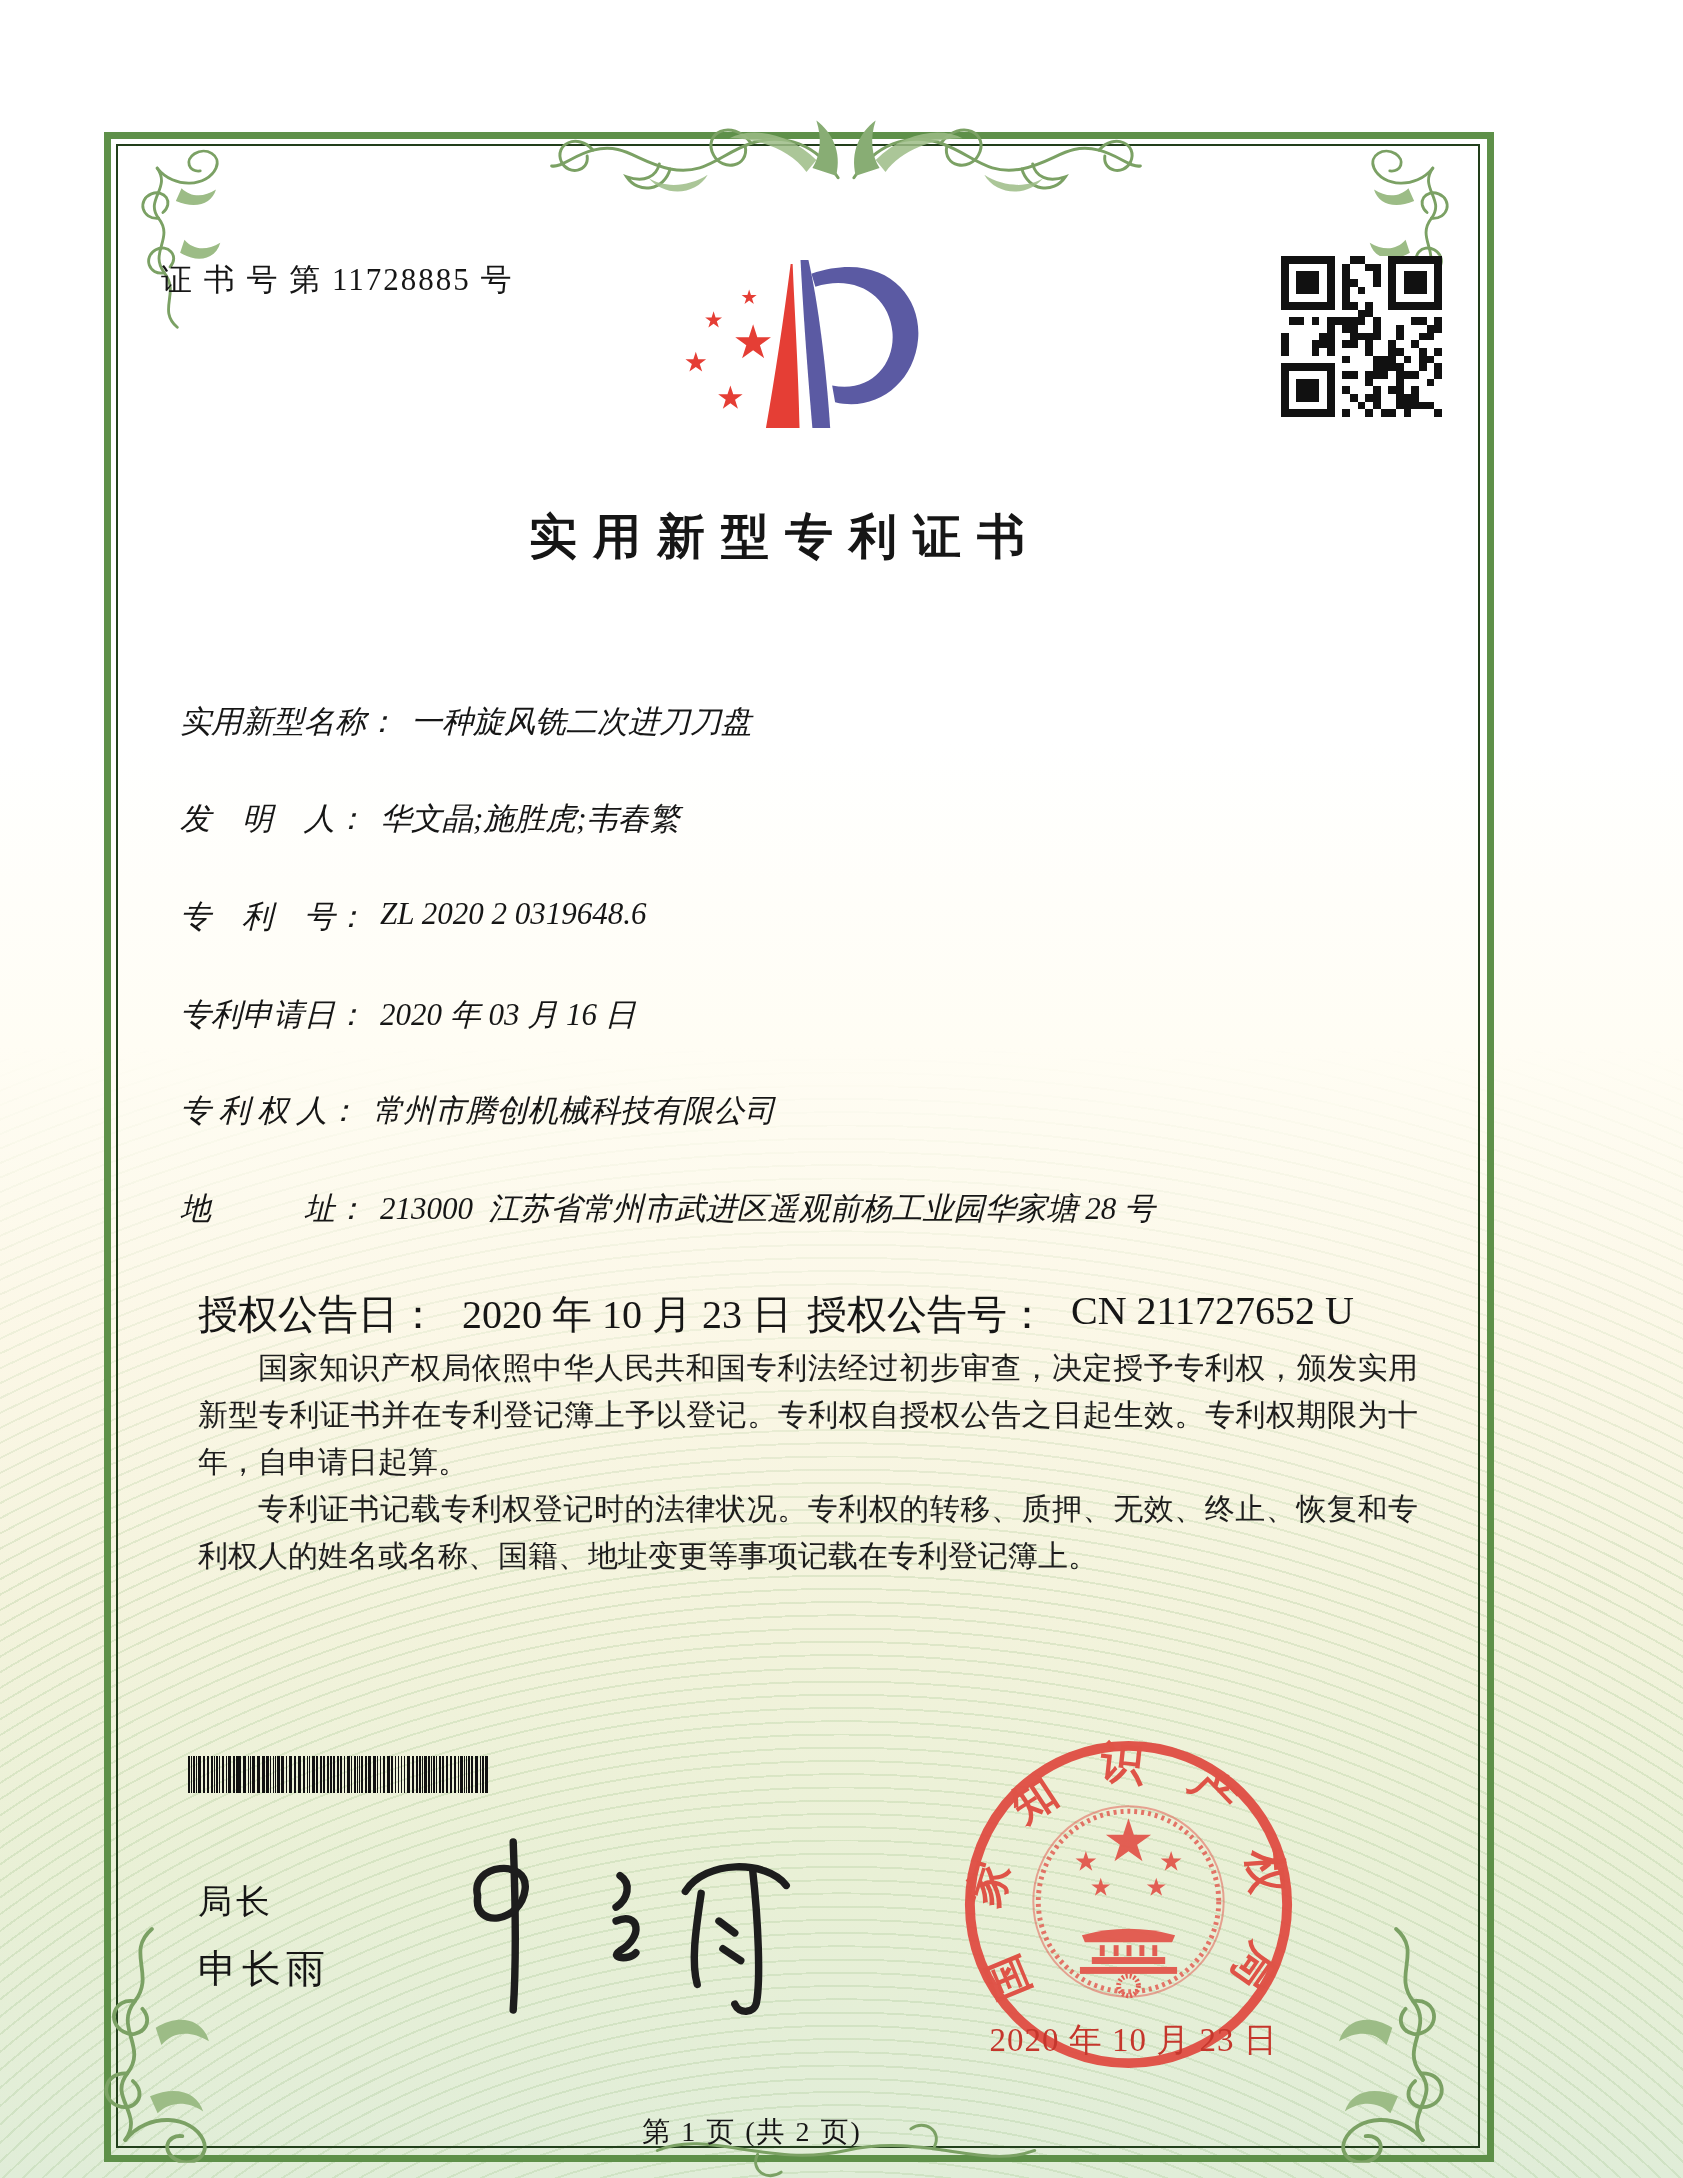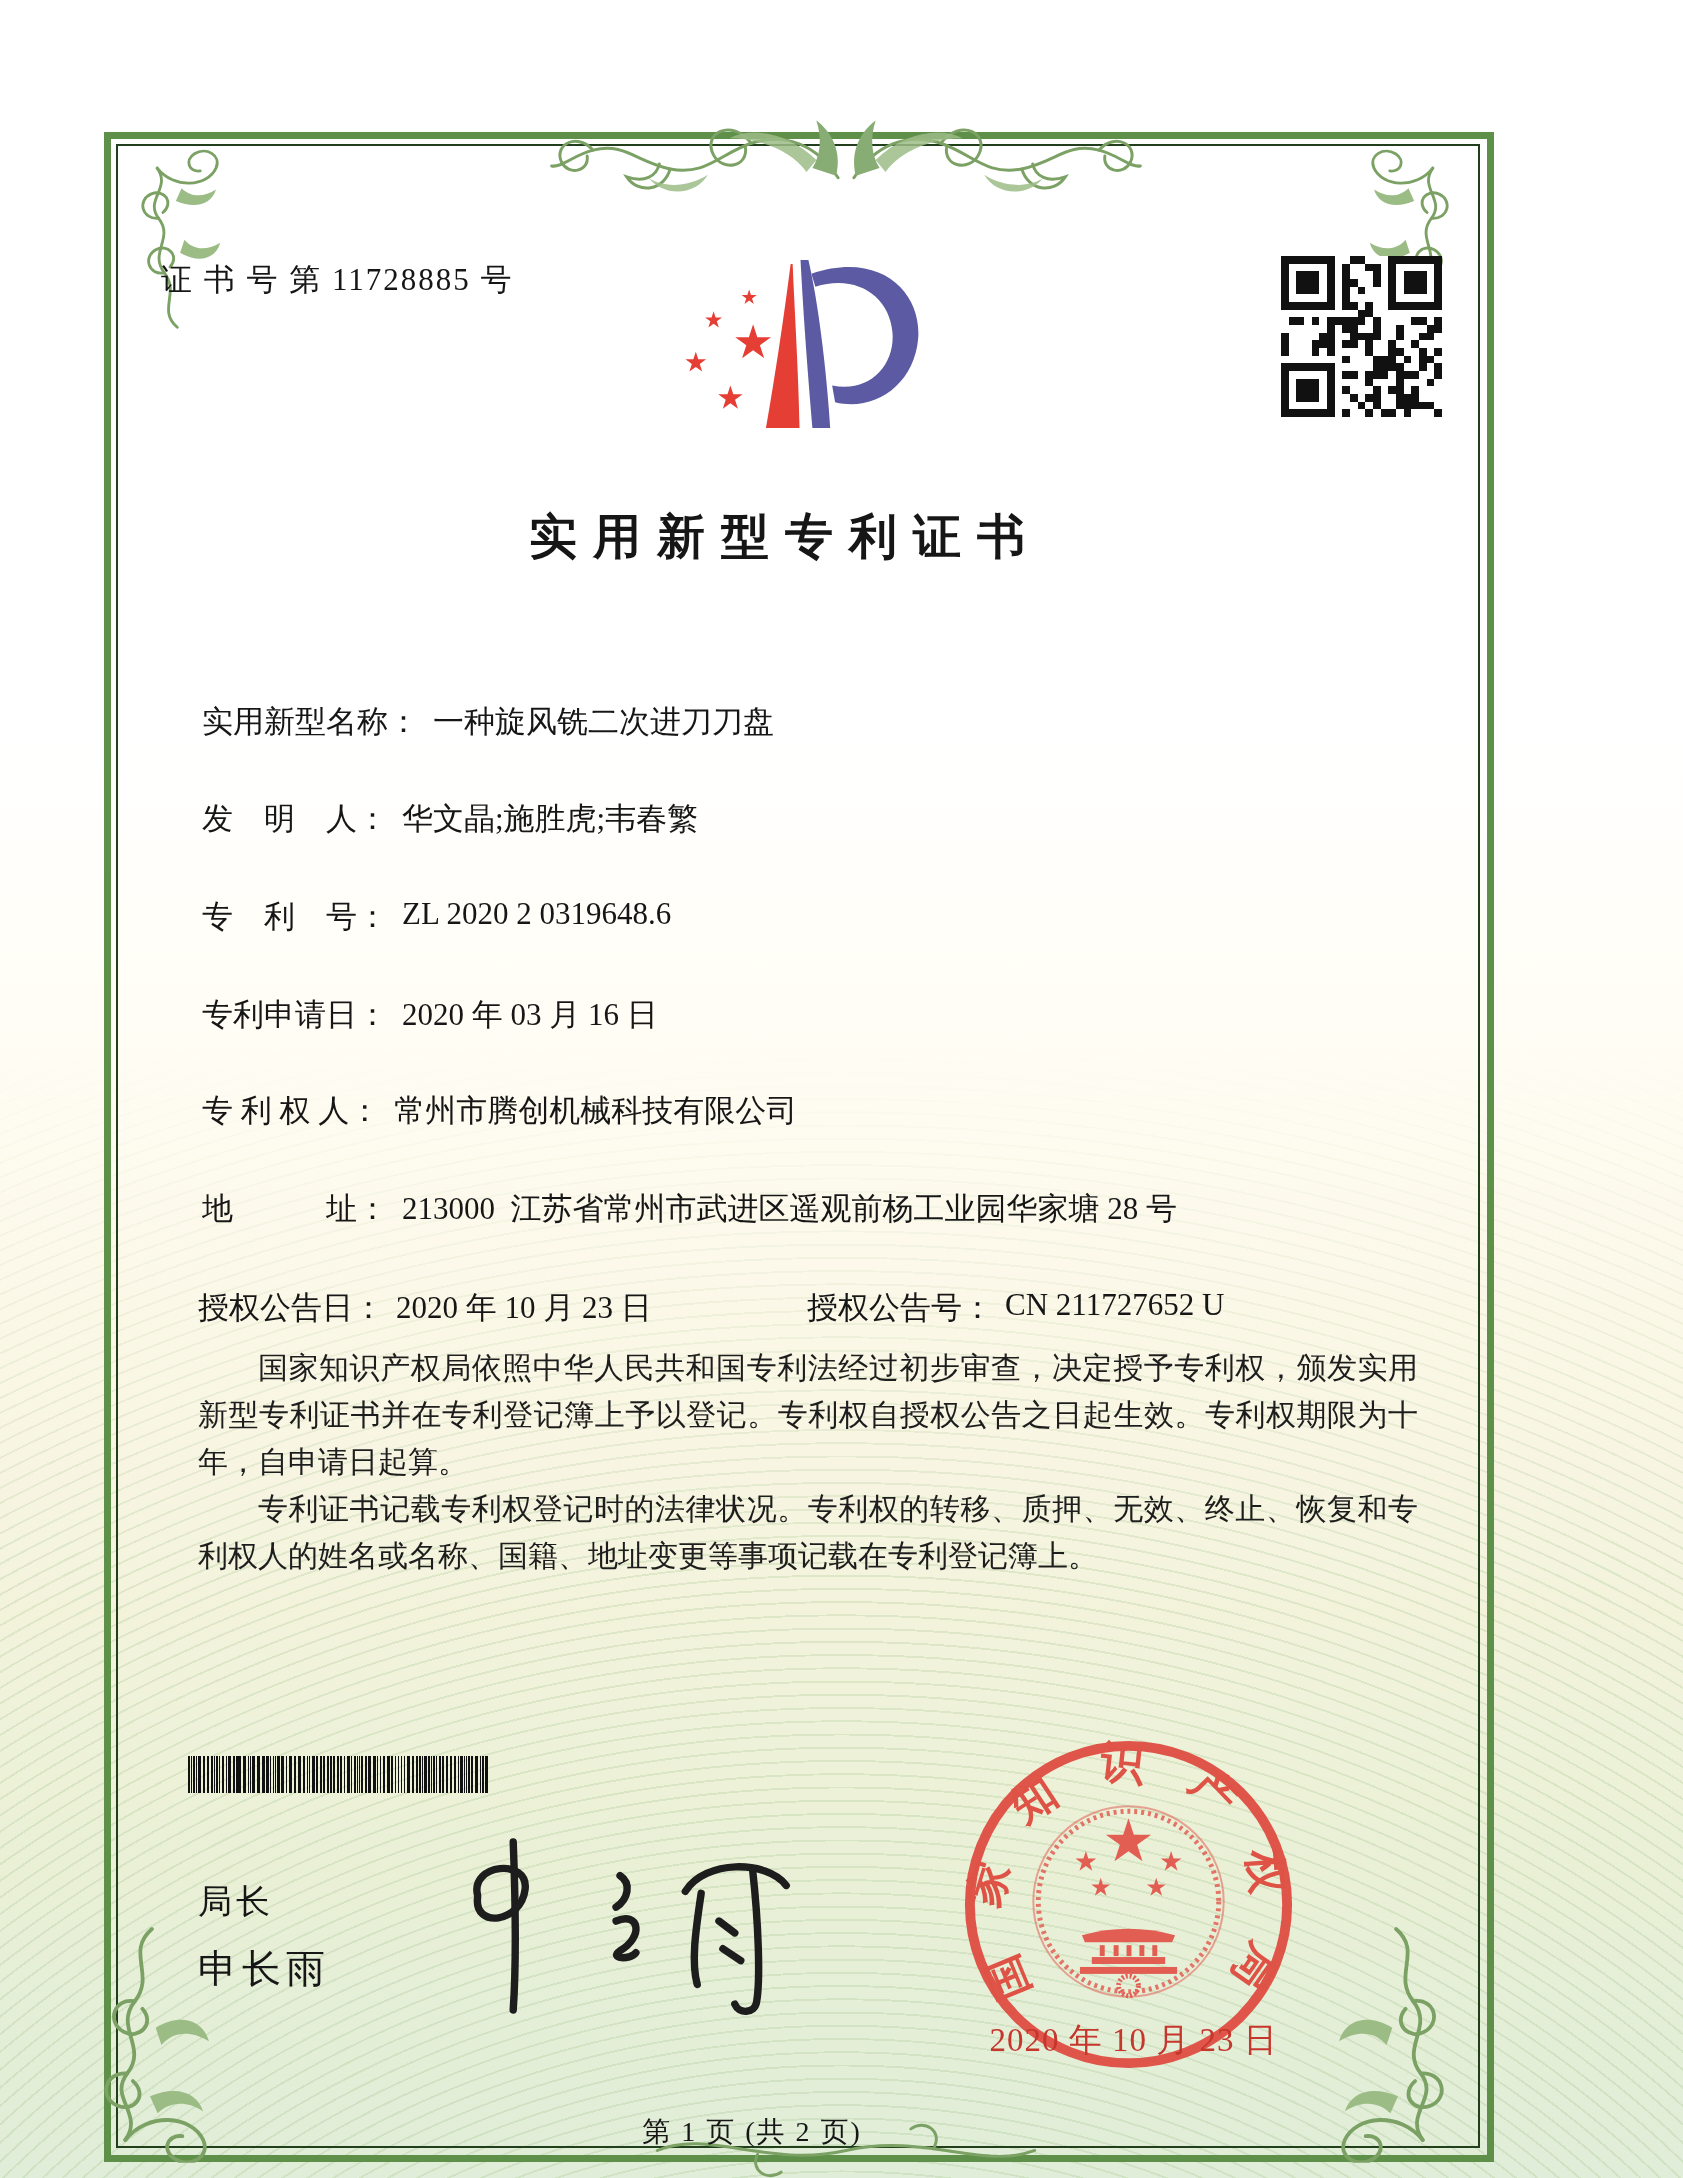--- a/index.html
+++ b/index.html
@@ -13,23 +13,23 @@
     position:absolute;inset:0;pointer-events:none;
     background:repeating-radial-gradient(130% 95% at 50% 135%, rgba(148,188,128,0.22) 0 2px, rgba(255,255,255,0) 2px 14px);
     -webkit-mask-image:linear-gradient(180deg,transparent 0%,transparent 48%,#000 72%,#000 100%);
             mask-image:linear-gradient(180deg,transparent 0%,transparent 48%,#000 72%,#000 100%);
   }
   .frame-outer{position:absolute;left:104px;top:132px;width:1376px;height:2016px;border:7px solid #5e9049;}
   .frame-inner{position:absolute;left:116px;top:144px;width:1360px;height:2000px;border:2px solid #223f1b;}
   .abs{position:absolute;}
   .cert-no{left:161px;top:259px;font-size:31px;letter-spacing:2px;white-space:pre;}
   .title{left:785px;top:505px;transform:translateX(-50%);font-size:48px;font-weight:bold;letter-spacing:16px;white-space:pre;}
-  .row{left:202px;font-size:31px;white-space:pre;display:flex;}
+  .row{left:180px;font-size:31px;white-space:pre;display:flex;font-style:italic;}
   .row .value{margin-left:14px;}
-  .grant{font-size:31px;white-space:pre;display:flex;}
+  .grant{font-size:40px;white-space:pre;display:flex;gap:12px;}
   .grant .value{margin-left:12px;}
   .body-text{left:198px;top:1344px;width:1220px;font-size:30px;line-height:47px;text-align:justify;color:#1d1d1d;}
   .body-text p{margin:0;text-indent:2em;}
   .officer-title{left:198px;top:1879px;font-size:34px;letter-spacing:4px;}
   .officer-name{left:198px;top:1942px;font-size:39px;letter-spacing:5px;}
   .seal-date{left:985px;top:2018px;width:297px;text-align:center;font-size:33px;color:#c5362c;letter-spacing:1px;white-space:pre;z-index:6;}
   .footer{left:554px;top:2101px;width:396px;text-align:center;font-size:28px;letter-spacing:2px;white-space:pre;margin-top:12px;}
   svg{display:block;}
   .corner-orn{position:absolute;}
   #seal-svg{position:absolute;left:955px;top:1731px;width:347px;height:347px;opacity:.93;z-index:5;}

